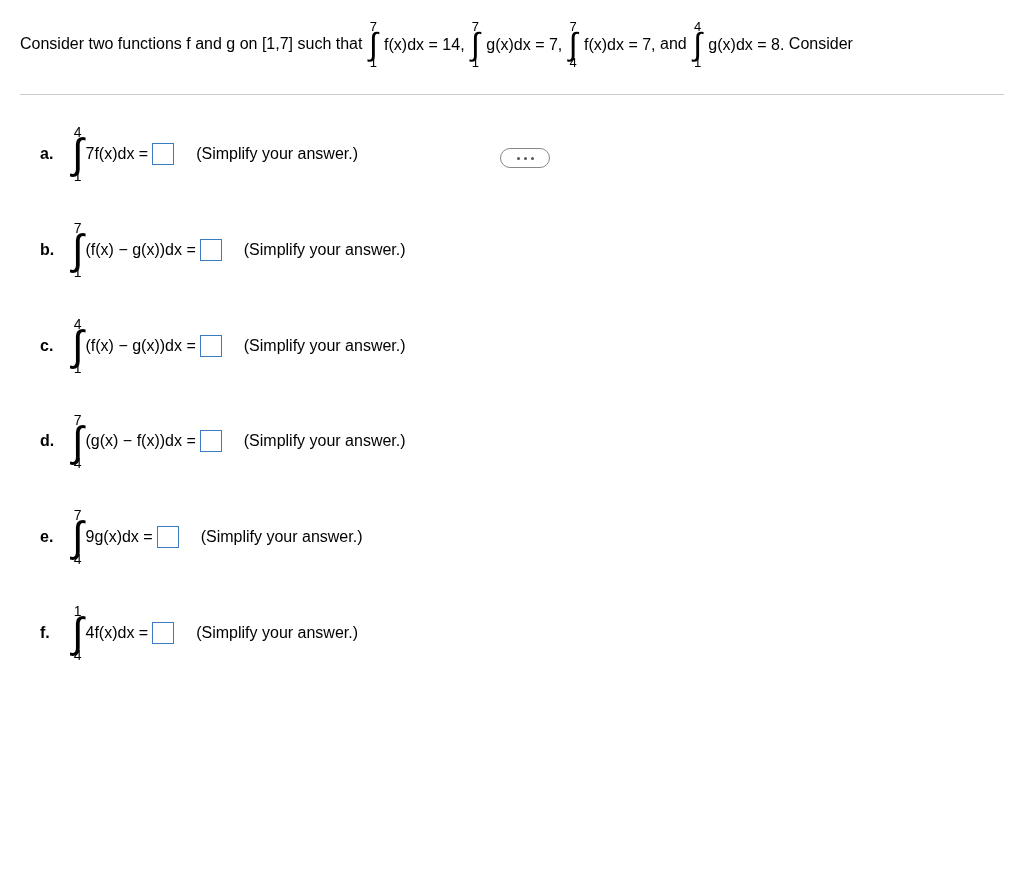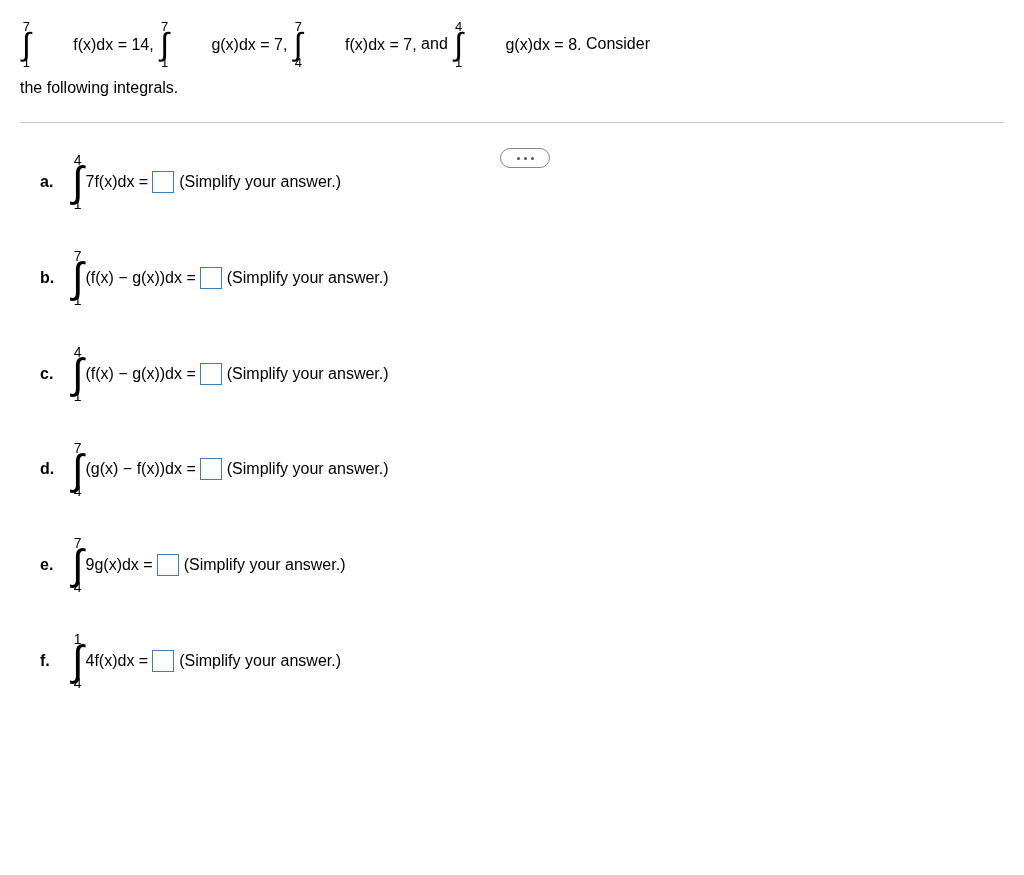--- a/index.html
+++ b/index.html
@@ -41,21 +41,20 @@
     margin-top: -2px;
   }
   .int-symbol {
     font-size: 32px;
     line-height: 0.85;
     font-weight: normal;
   }
   .int-body {
     display: inline-block;
     vertical-align: middle;
-    margin-left: 36px;
   }
   .hr-line {
     border: none;
     border-top: 1px solid #cccccc;
     margin: 25px 20px 0 20px;
   }
   .dots-button {
     position: absolute;
     left: 500px;
     top: 148px;
@@ -92,21 +91,21 @@
   .answer-box {
     display: inline-block;
     width: 22px;
     height: 22px;
     border: 1px solid #3b7cc4;
     background: #ffffff;
     vertical-align: middle;
     margin: 0 4px;
   }
   .simplify {
-    margin-left: 1px;
+    margin-left: 18px;
     text-align: center;
   }
   .q-integral {
     display: inline-flex;
     flex-direction: column;
     align-items: center;
     vertical-align: middle;
     margin-right: 2px;
   }
   .q-int-symbol {
@@ -126,20 +125,21 @@
   .integrand {
     display: inline-block;
     vertical-align: middle;
   }
 </style>
 </head>
 <body>
 
 <div class="content">
   <div class="problem-statement">
+    <span>Consider two functions f and g on [1,7] such that </span>
     <span class="inline-integral">
       <span class="int-upper">7</span>
       <span class="int-symbol">∫</span>
       <span class="int-lower">1</span>
     </span>
     <span class="int-body">f(x)dx = 14, </span>
     <span class="inline-integral">
       <span class="int-upper">7</span>
       <span class="int-symbol">∫</span>
       <span class="int-lower">1</span>
@@ -153,21 +153,20 @@
     <span class="int-body">f(x)dx = 7, </span>
     <span>and </span>
     <span class="inline-integral">
       <span class="int-upper">4</span>
       <span class="int-symbol">∫</span>
       <span class="int-lower">1</span>
     </span>
     <span class="int-body">g(x)dx = 8.  </span>
     <span>Consider</span>
   </div>
-  <div style="margin-top: 10px;">the following integrals.</div>
 </div>
 
 <hr class="hr-line">
 
 <div class="dots-button">
   <span class="dot"></span>
   <span class="dot"></span>
   <span class="dot"></span>
 </div>
 

